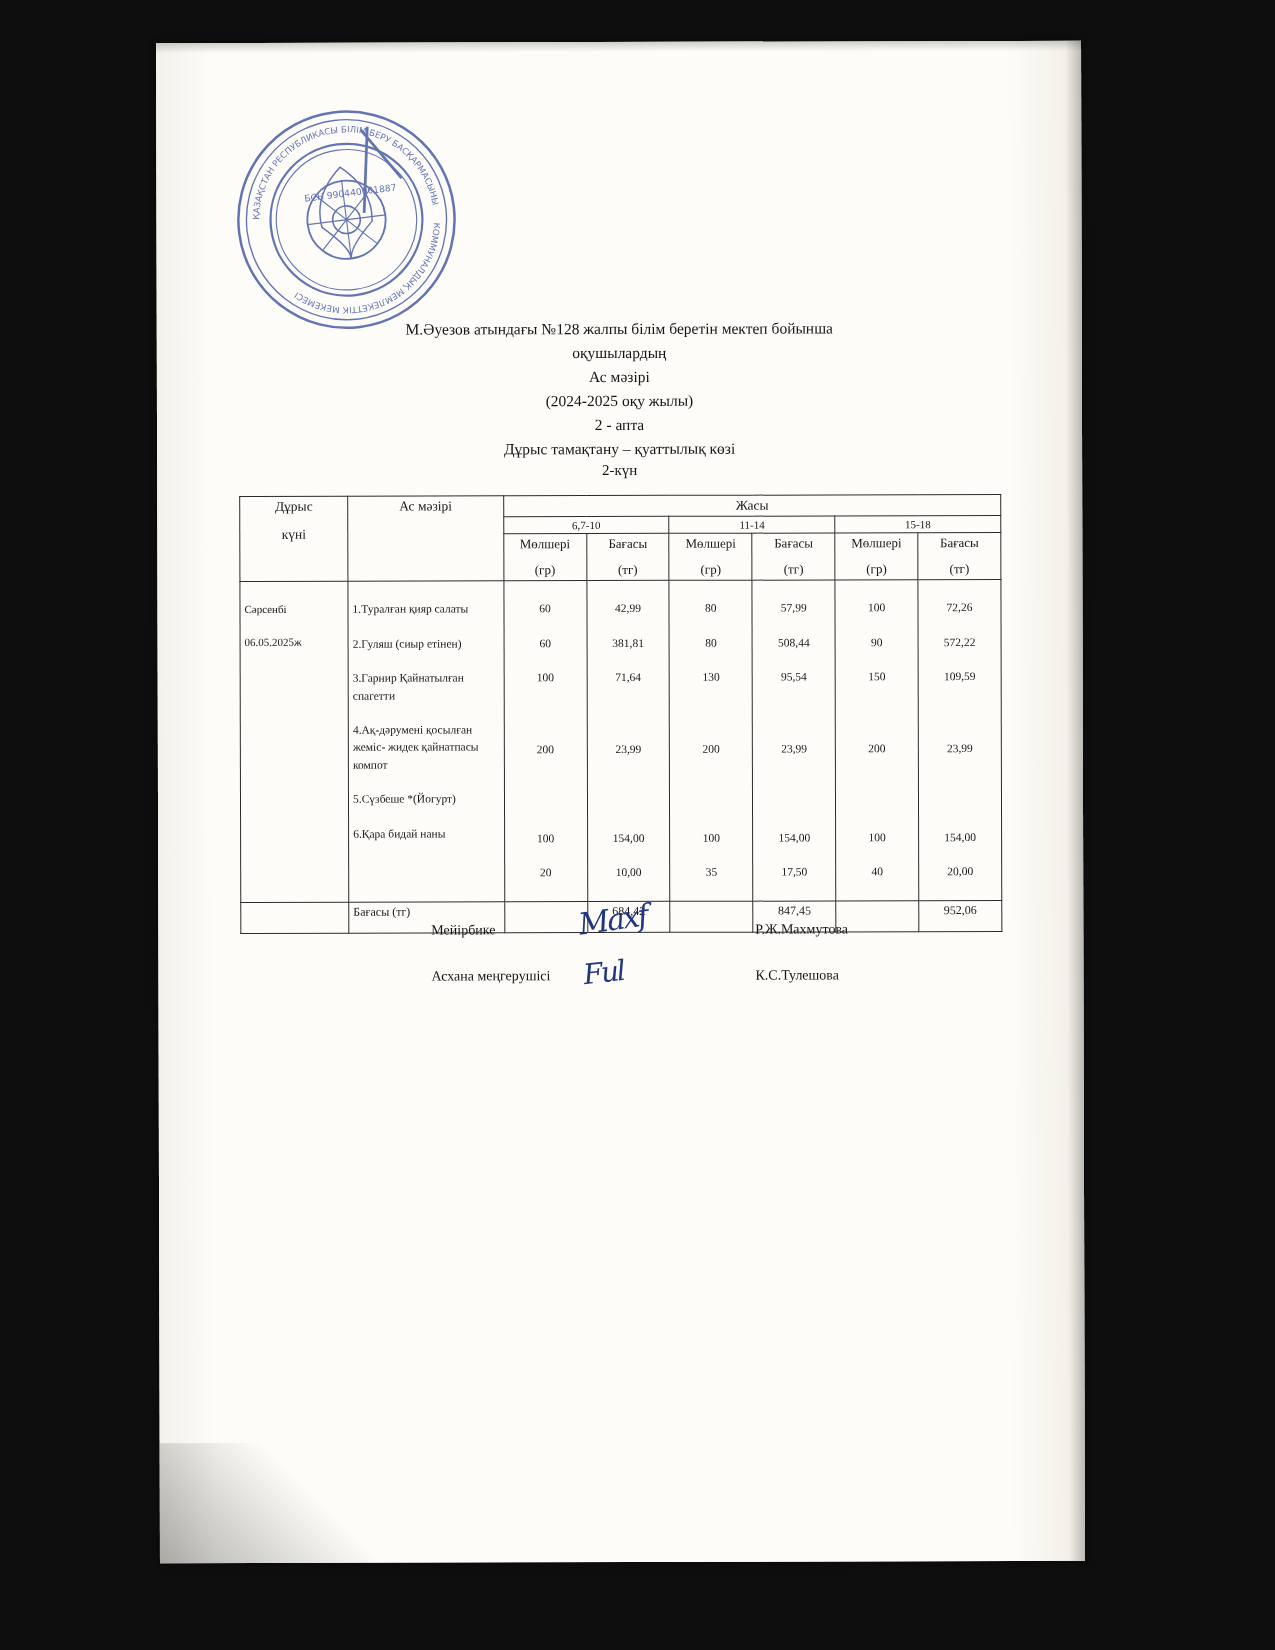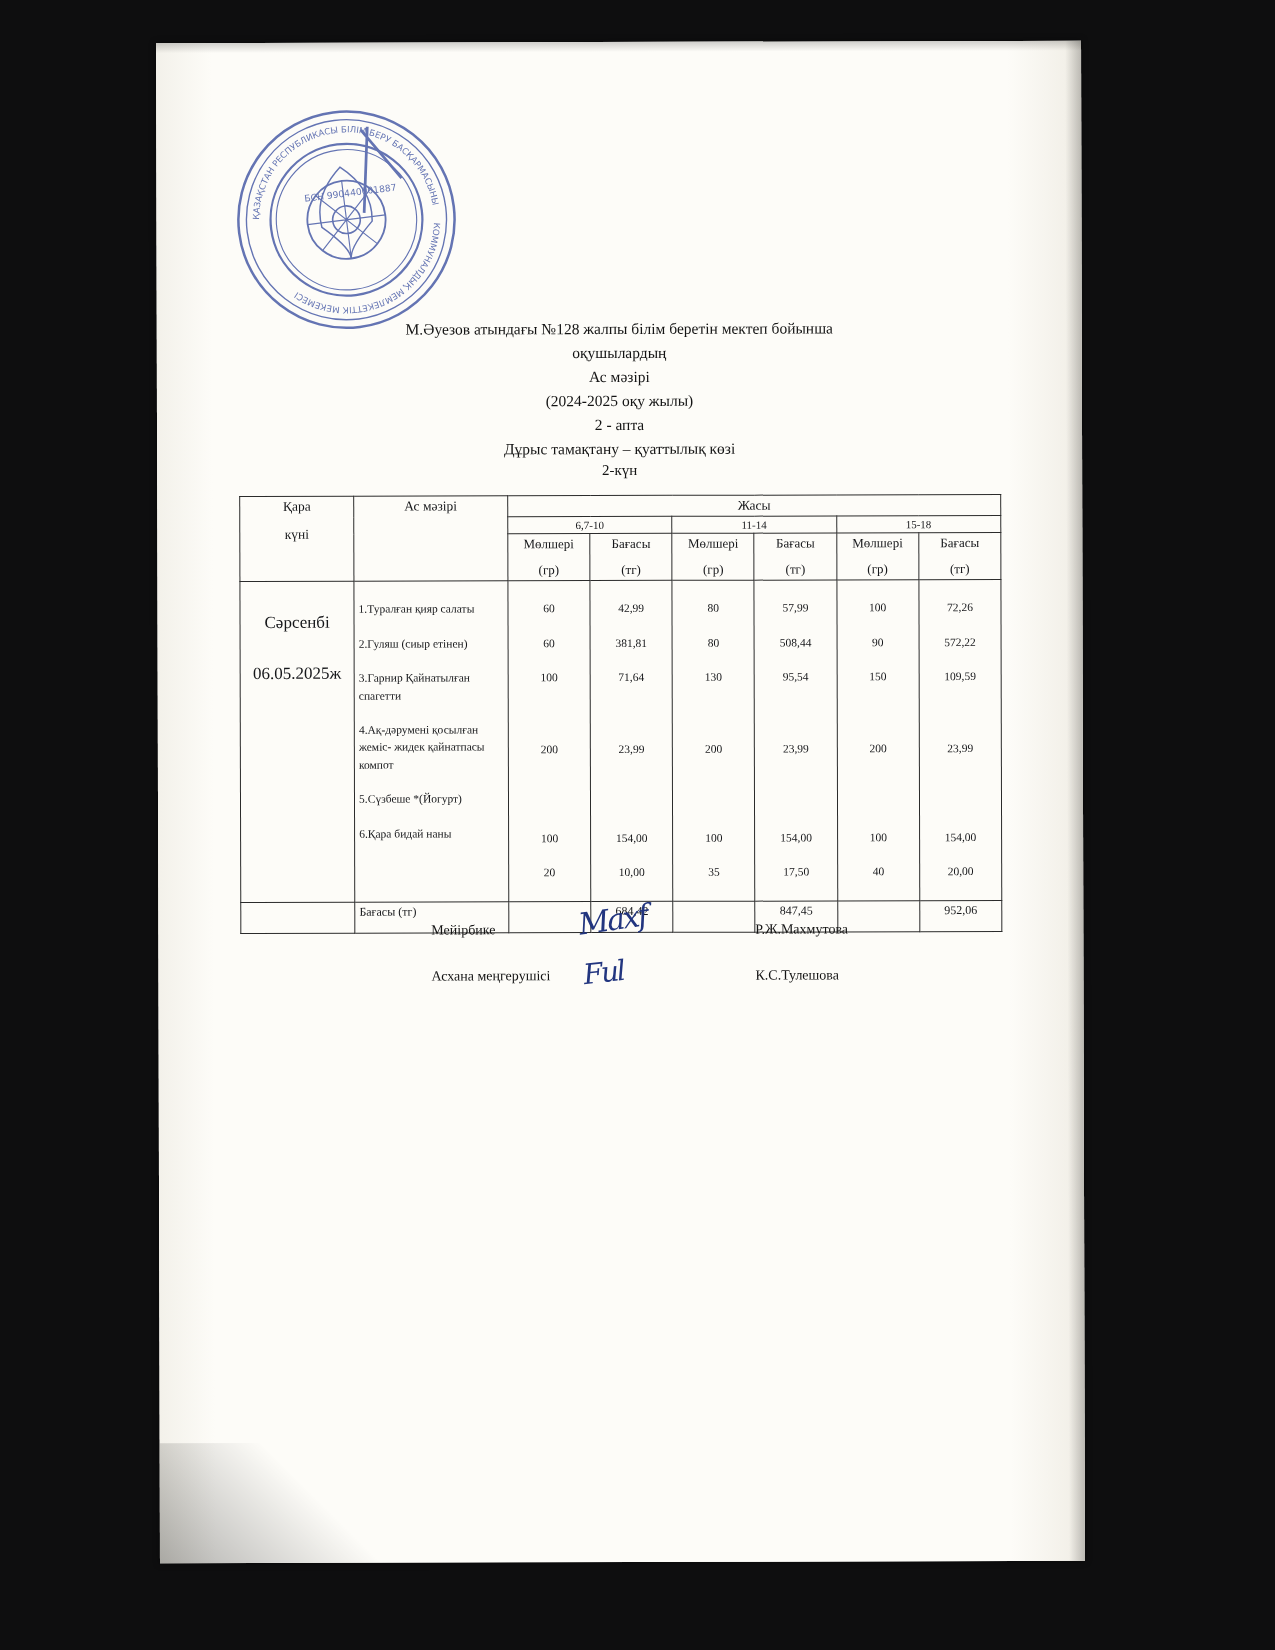--- a/index.html
+++ b/index.html
@@ -129,23 +129,22 @@
     white-space: pre-line;
   }
   .nums {
     font-size: 11.5px;
     line-height: 1.50;
     text-align: center;
     padding-top: 4px;
     white-space: pre-line;
   }
   .weekcell {
-    font-size: 17px;
+    font-size: 11px;
     line-height: 1.5;
-    text-align: center;
     padding-top: 4px;
     white-space: pre-line;
   }
   .totalrow td { font-size: 12px; height: 26px; }
   .totalrow .lbl { text-align: left; }
   .totalrow .val { text-align: center; }
 
   
   .signatures {
     position: absolute;
@@ -221,21 +220,21 @@
     <div>Дұрыс тамақтану – қуаттылық көзі</div>
   </div>
 
   <div class="day-label">2-күн</div>
 
   <div class="tbl-wrap">
     <table class="menu">
       <tbody>
         <tr>
           <td class="c hd-big col-week" rowspan="3">
-            <div>Қара</div>
+            <div>Дұрыс</div>
             <div style="height:12px"></div>
             <div>күні</div>
           </td>
           <td class="c hd-big col-menu" rowspan="3">Ас мәзірі</td>
           <td class="c hd-big" colspan="6">Жасы</td>
         </tr>
         <tr>
           <td class="c hd-sub" colspan="2">6,7-10</td>
           <td class="c hd-sub" colspan="2">11-14</td>
           <td class="c hd-sub" colspan="2">15-18</td>

